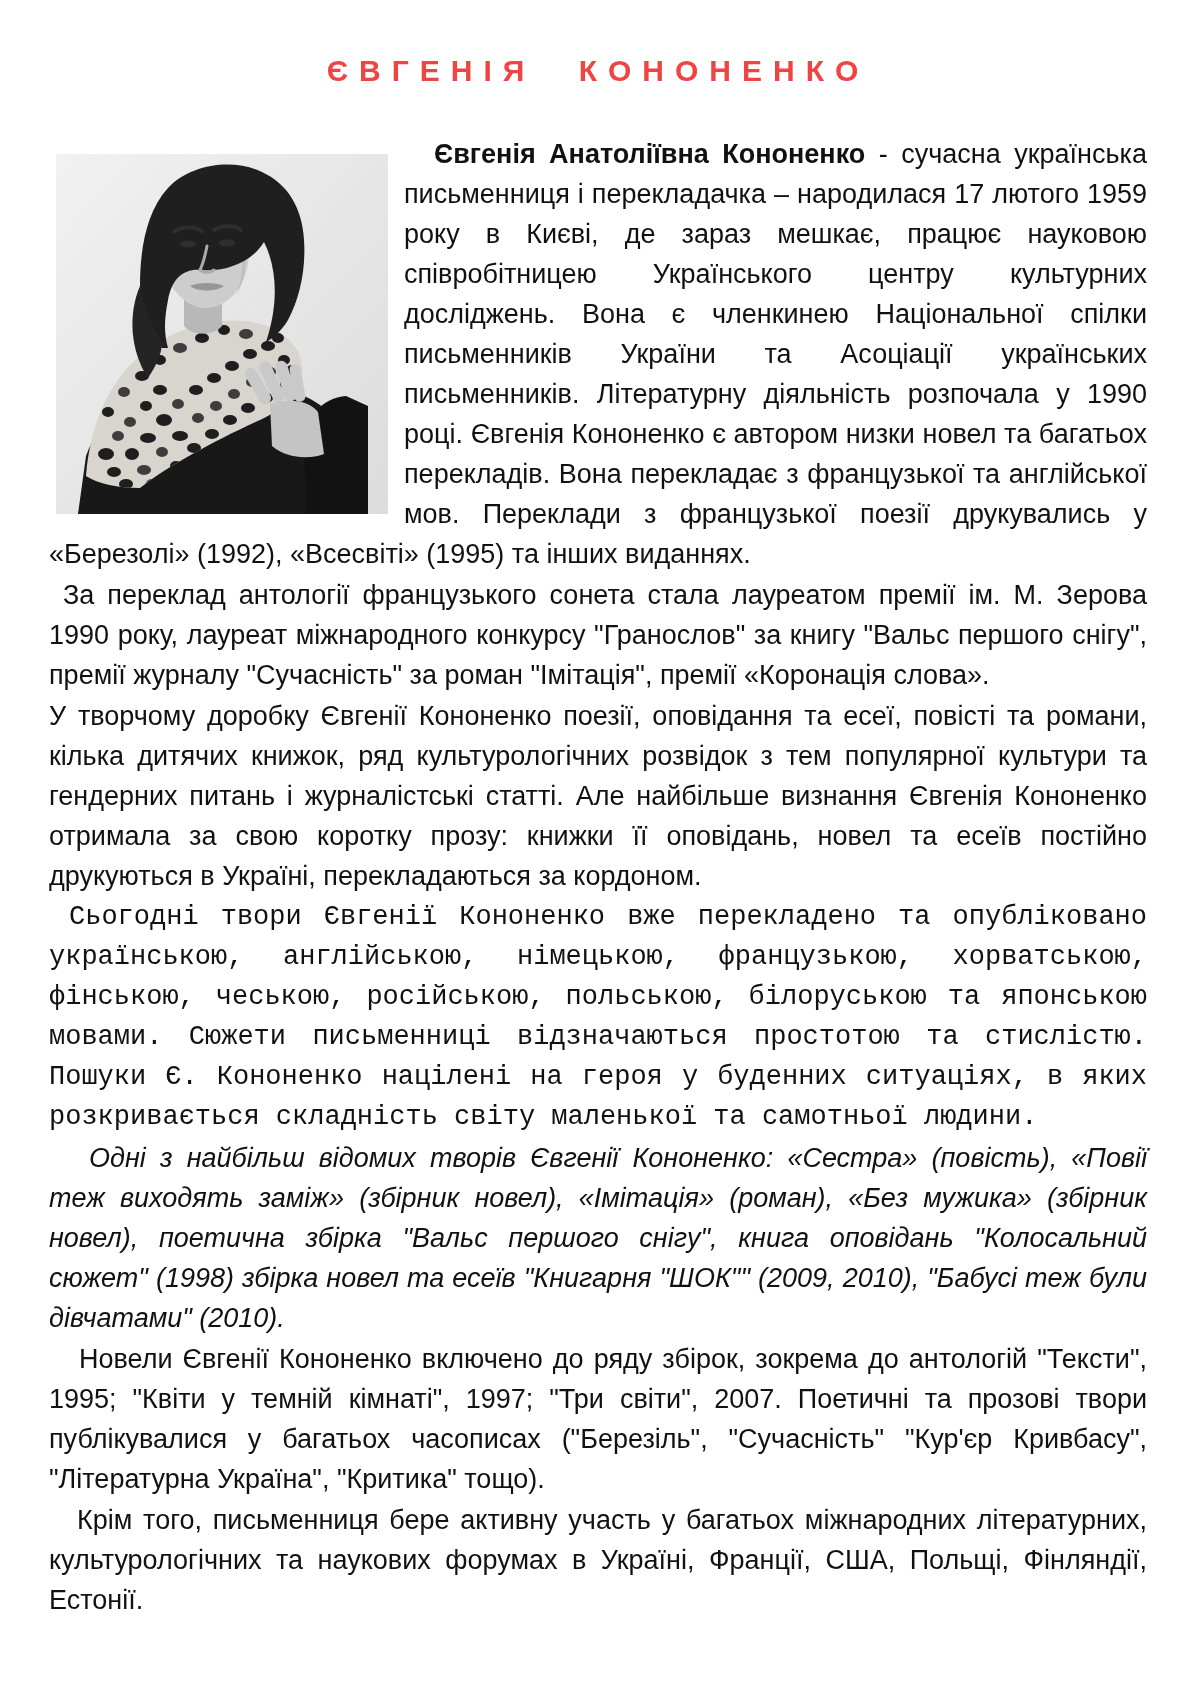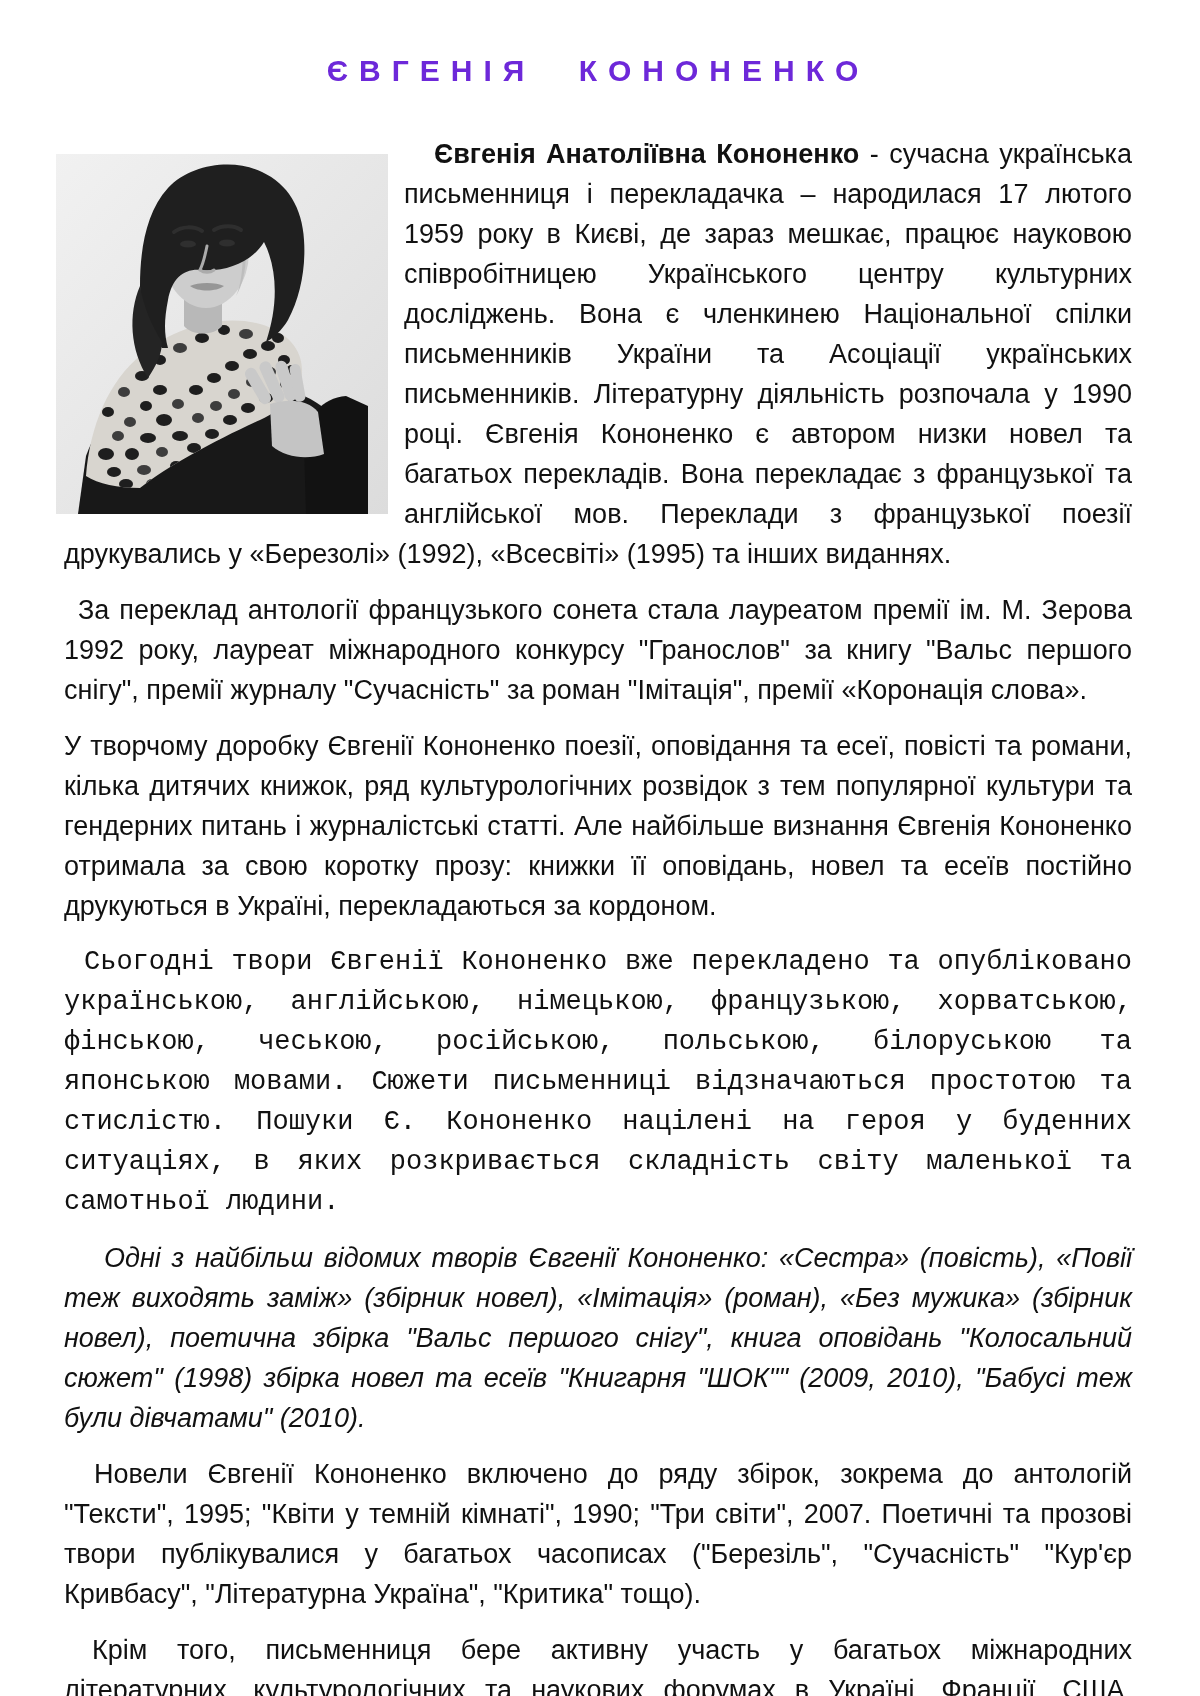--- a/index.html
+++ b/index.html
@@ -20,29 +20,29 @@
     width: 1200px;
     height: 1696px;
   }
   .doc-title {
     margin: 0 0 46px 0;
     text-align: center;
     font-size: 30px;
     font-weight: 700;
     letter-spacing: 11px;
     word-spacing: 24px;
-    color: #6d28d9;
+    color: #ef4444;
     white-space: nowrap;
   }
   .body-text {
     font-size: 27px;
     line-height: 40px;
     text-align: justify;
   }
-  .body-text p { margin: 16px; }
+  .body-text p { margin: 1px; }
   .photo-wrap {
     float: left;
     width: 332px;
     height: 360px;
     margin: 20px 16px 10px 8px;
     overflow: hidden;
   }
   .photo-wrap svg { display: block; width: 332px; height: 360px; }
   .p1 { text-indent: 30px; }
   .p2 { clear: both; text-indent: 14px; }
@@ -148,26 +148,26 @@
           <rect x="210" y="206" width="12" height="44" rx="6" transform="rotate(-24 216 228)"></rect>
           <rect x="224" y="206" width="12" height="42" rx="6" transform="rotate(-18 230 227)"></rect>
           <rect x="236" y="210" width="11" height="38" rx="5" transform="rotate(-10 241 229)"></rect>
         </g>
         <path d="M214,250 C234,244 252,246 262,258 L268,300 C252,306 230,304 216,292 Z" fill="#c4c4c4"></path>
       </svg>
     </div>
 
     <p class="p1"><b class="lead-bold">Євгенія Анатоліївна Кононенко</b><span> - сучасна українська письменниця і перекладачка – народилася 17 лютого 1959 року в Києві, де зараз мешкає, працює науковою співробітницею Українського центру культурних досліджень. Вона є членкинею Національної спілки письменників України та Асоціації українських письменників. Літературну діяльність розпочала у 1990 році. Євгенія Кононенко є автором низки новел та багатьох перекладів. Вона перекладає з французької та англійської мов. Переклади з французької поезії друкувались у «Березолі» (1992), «Всесвіті» (1995) та інших виданнях.</span></p>
 
-    <p class="p2">За переклад антології французького сонета стала лауреатом премії ім. М. Зерова 1992 року, лауреат міжнародного конкурсу "Гранослов" за книгу "Вальс першого снігу", премії журналу "Сучасність" за роман "Імітація", премії «Коронація слова».</p>
+    <p class="p2">За переклад антології французького сонета стала лауреатом премії ім. М. Зерова 1990 року, лауреат міжнародного конкурсу "Гранослов" за книгу "Вальс першого снігу", премії журналу "Сучасність" за роман "Імітація", премії «Коронація слова».</p>
 
     <p class="p3">У творчому доробку Євгенії Кононенко поезії, оповідання та есеї, повісті та романи, кілька дитячих книжок, ряд культурологічних розвідок з тем популярної культури та гендерних питань і журналістські статті. Але найбільше визнання Євгенія Кононенко отримала за свою коротку прозу: книжки її оповідань, новел та есеїв постійно друкуються в Україні, перекладаються за кордоном.</p>
 
     <p class="p4">Сьогодні твори Євгенії Кононенко вже перекладено та опубліковано українською, англійською, німецькою, французькою, хорватською, фінською, чеською, російською, польською, білоруською та японською мовами. Сюжети письменниці відзначаються простотою та стислістю. Пошуки Є. Кононенко націлені на героя у буденних ситуаціях, в яких розкривається складність світу маленької та самотньої людини.</p>
 
     <p class="p5">Одні з найбільш відомих творів Євгенії Кононенко: «Сестра» (повість), «Повії теж виходять заміж» (збірник новел), «Імітація» (роман), «Без мужика» (збірник новел), поетична збірка "Вальс першого снігу", книга оповідань "Колосальний сюжет" (1998) збірка новел та есеїв "Книгарня "ШОК"" (2009, 2010), "Бабусі теж були дівчатами" (2010).</p>
 
-    <p class="p6">Новели Євгенії Кононенко включено до ряду збірок, зокрема до антологій "Тексти", 1995; "Квіти у темній кімнаті", 1990; "Три світи", 2007. Поетичні та прозові твори публікувалися у багатьох часописах ("Березіль", "Сучасність" "Кур'єр Кривбасу", "Літературна Україна", "Критика" тощо).</p>
+    <p class="p6">Новели Євгенії Кононенко включено до ряду збірок, зокрема до антологій "Тексти", 1995; "Квіти у темній кімнаті", 1997; "Три світи", 2007. Поетичні та прозові твори публікувалися у багатьох часописах ("Березіль", "Сучасність" "Кур'єр Кривбасу", "Літературна Україна", "Критика" тощо).</p>
 
     <p class="p7">Крім того, письменниця бере активну участь у багатьох міжнародних літературних, культурологічних та наукових форумах в Україні, Франції, США, Польщі, Фінляндії, Естонії.</p>
 
   </div>
 </div>
 
 </body></html>

